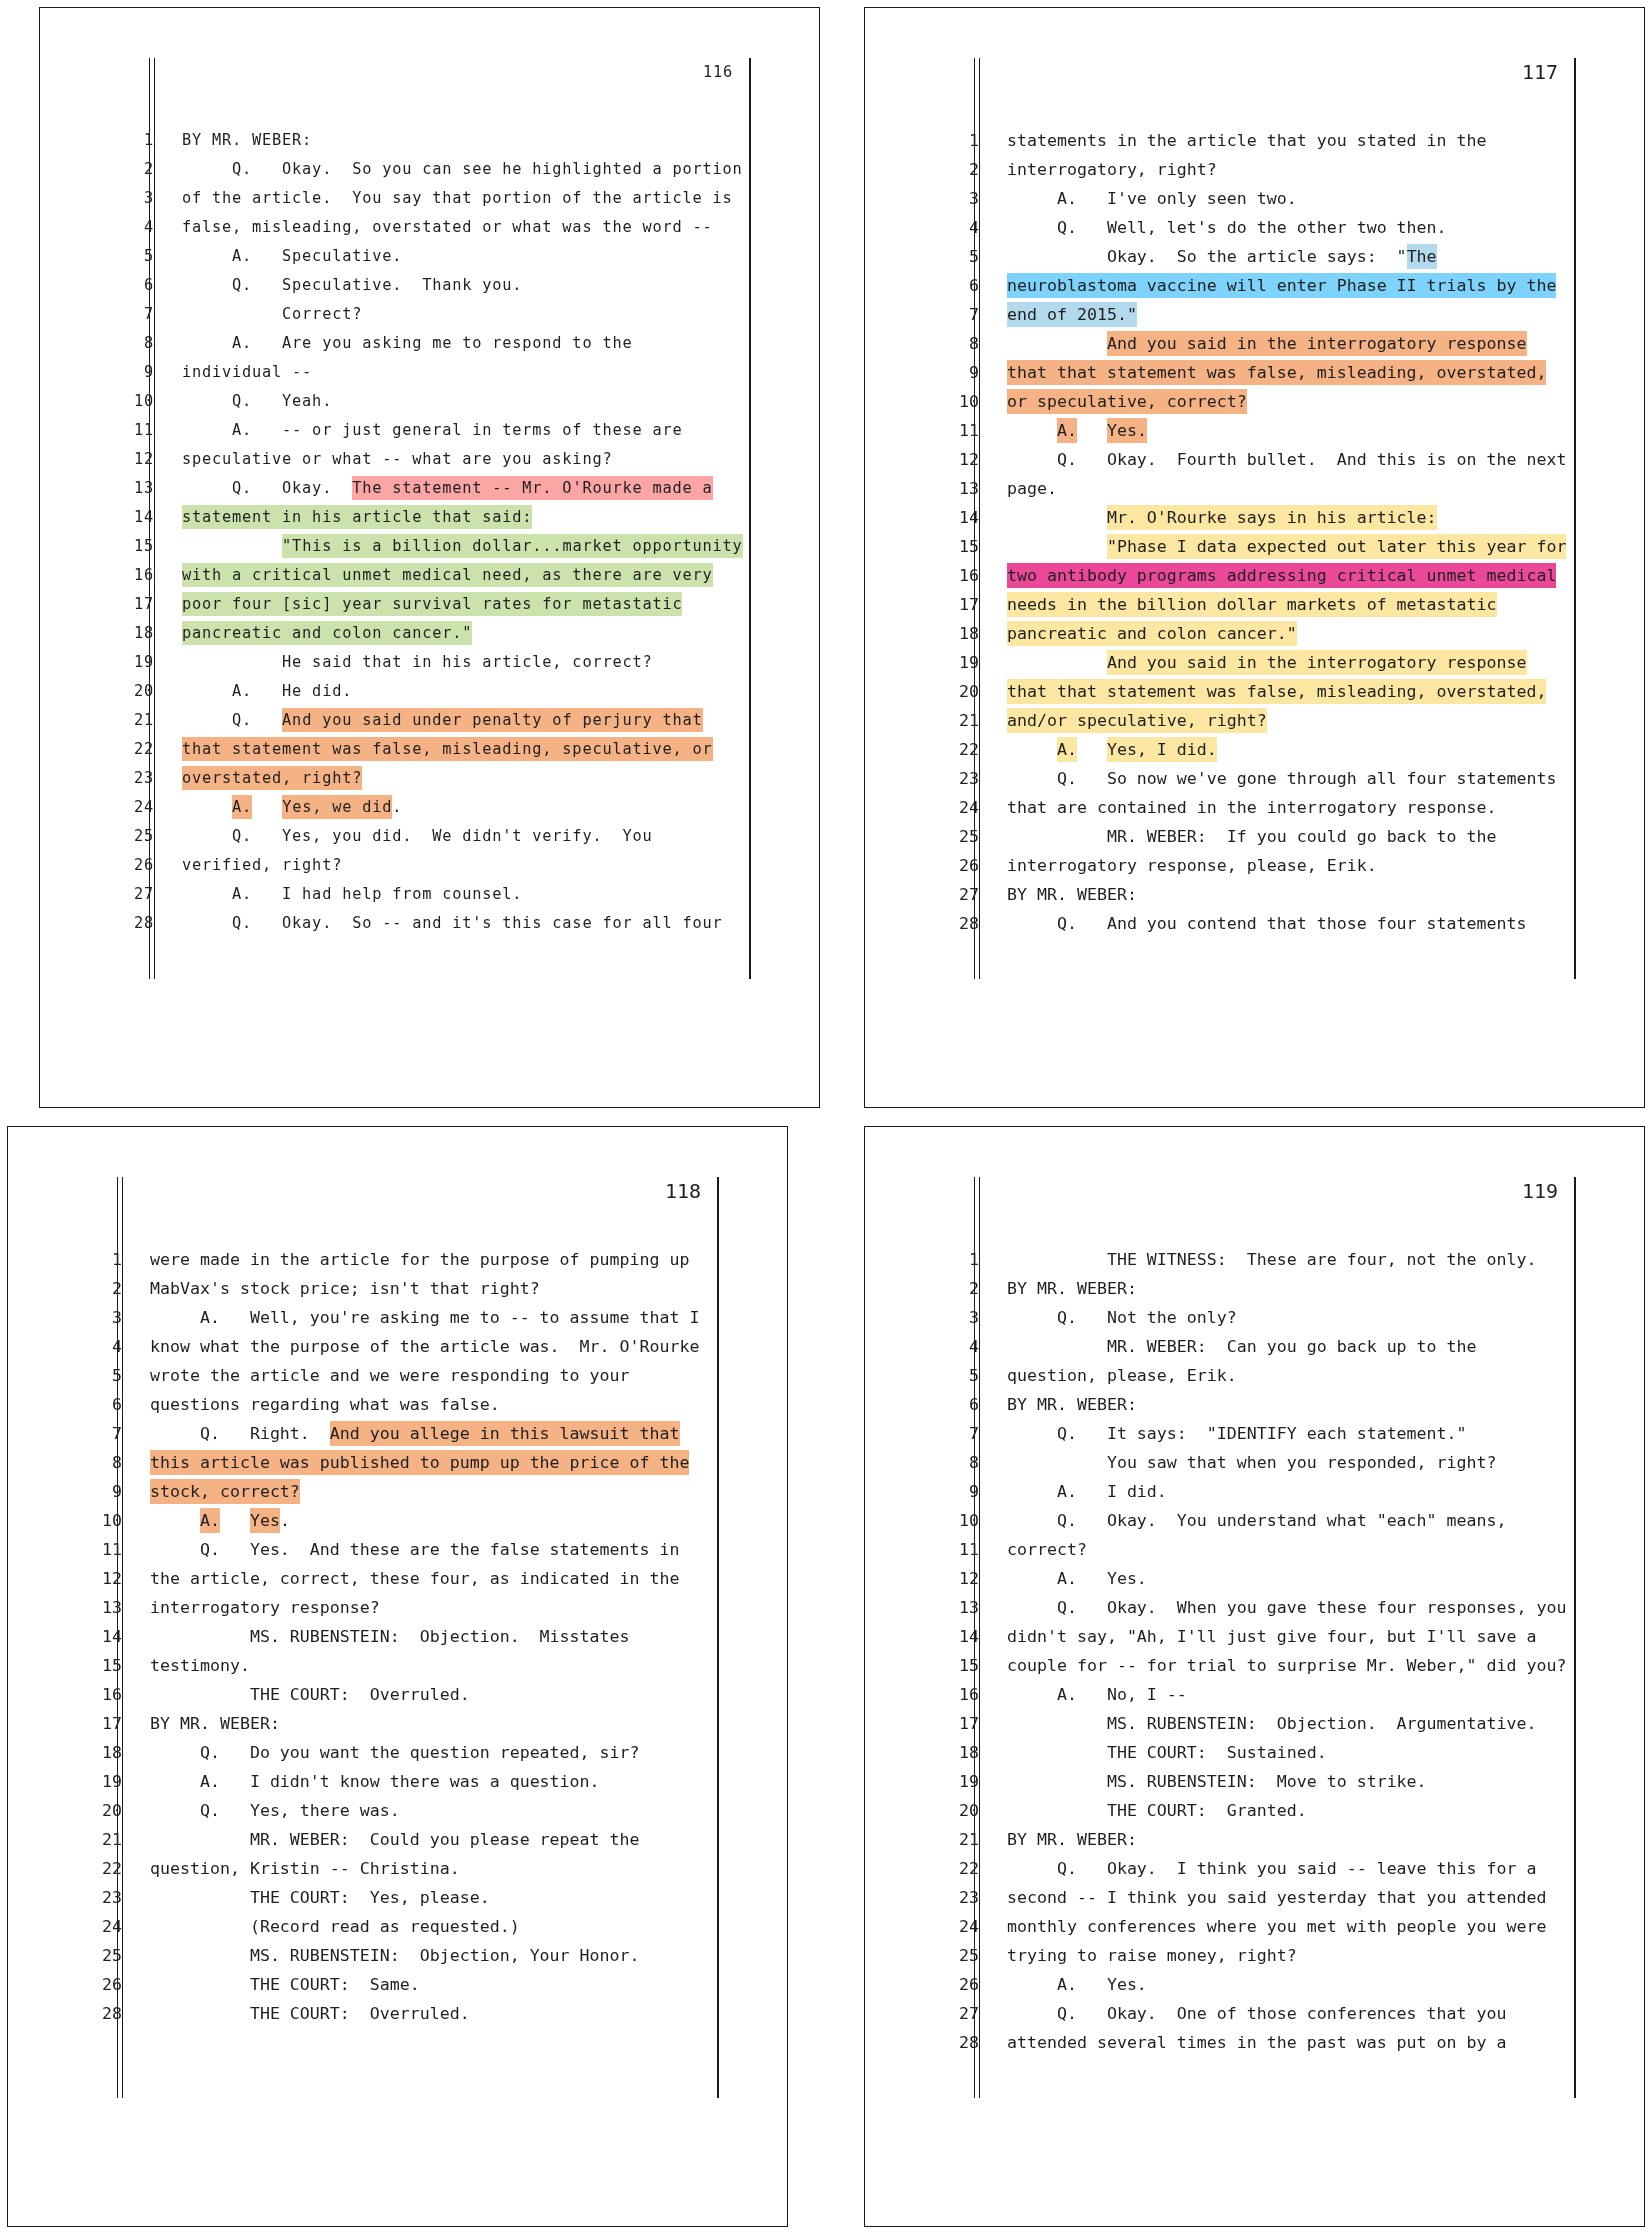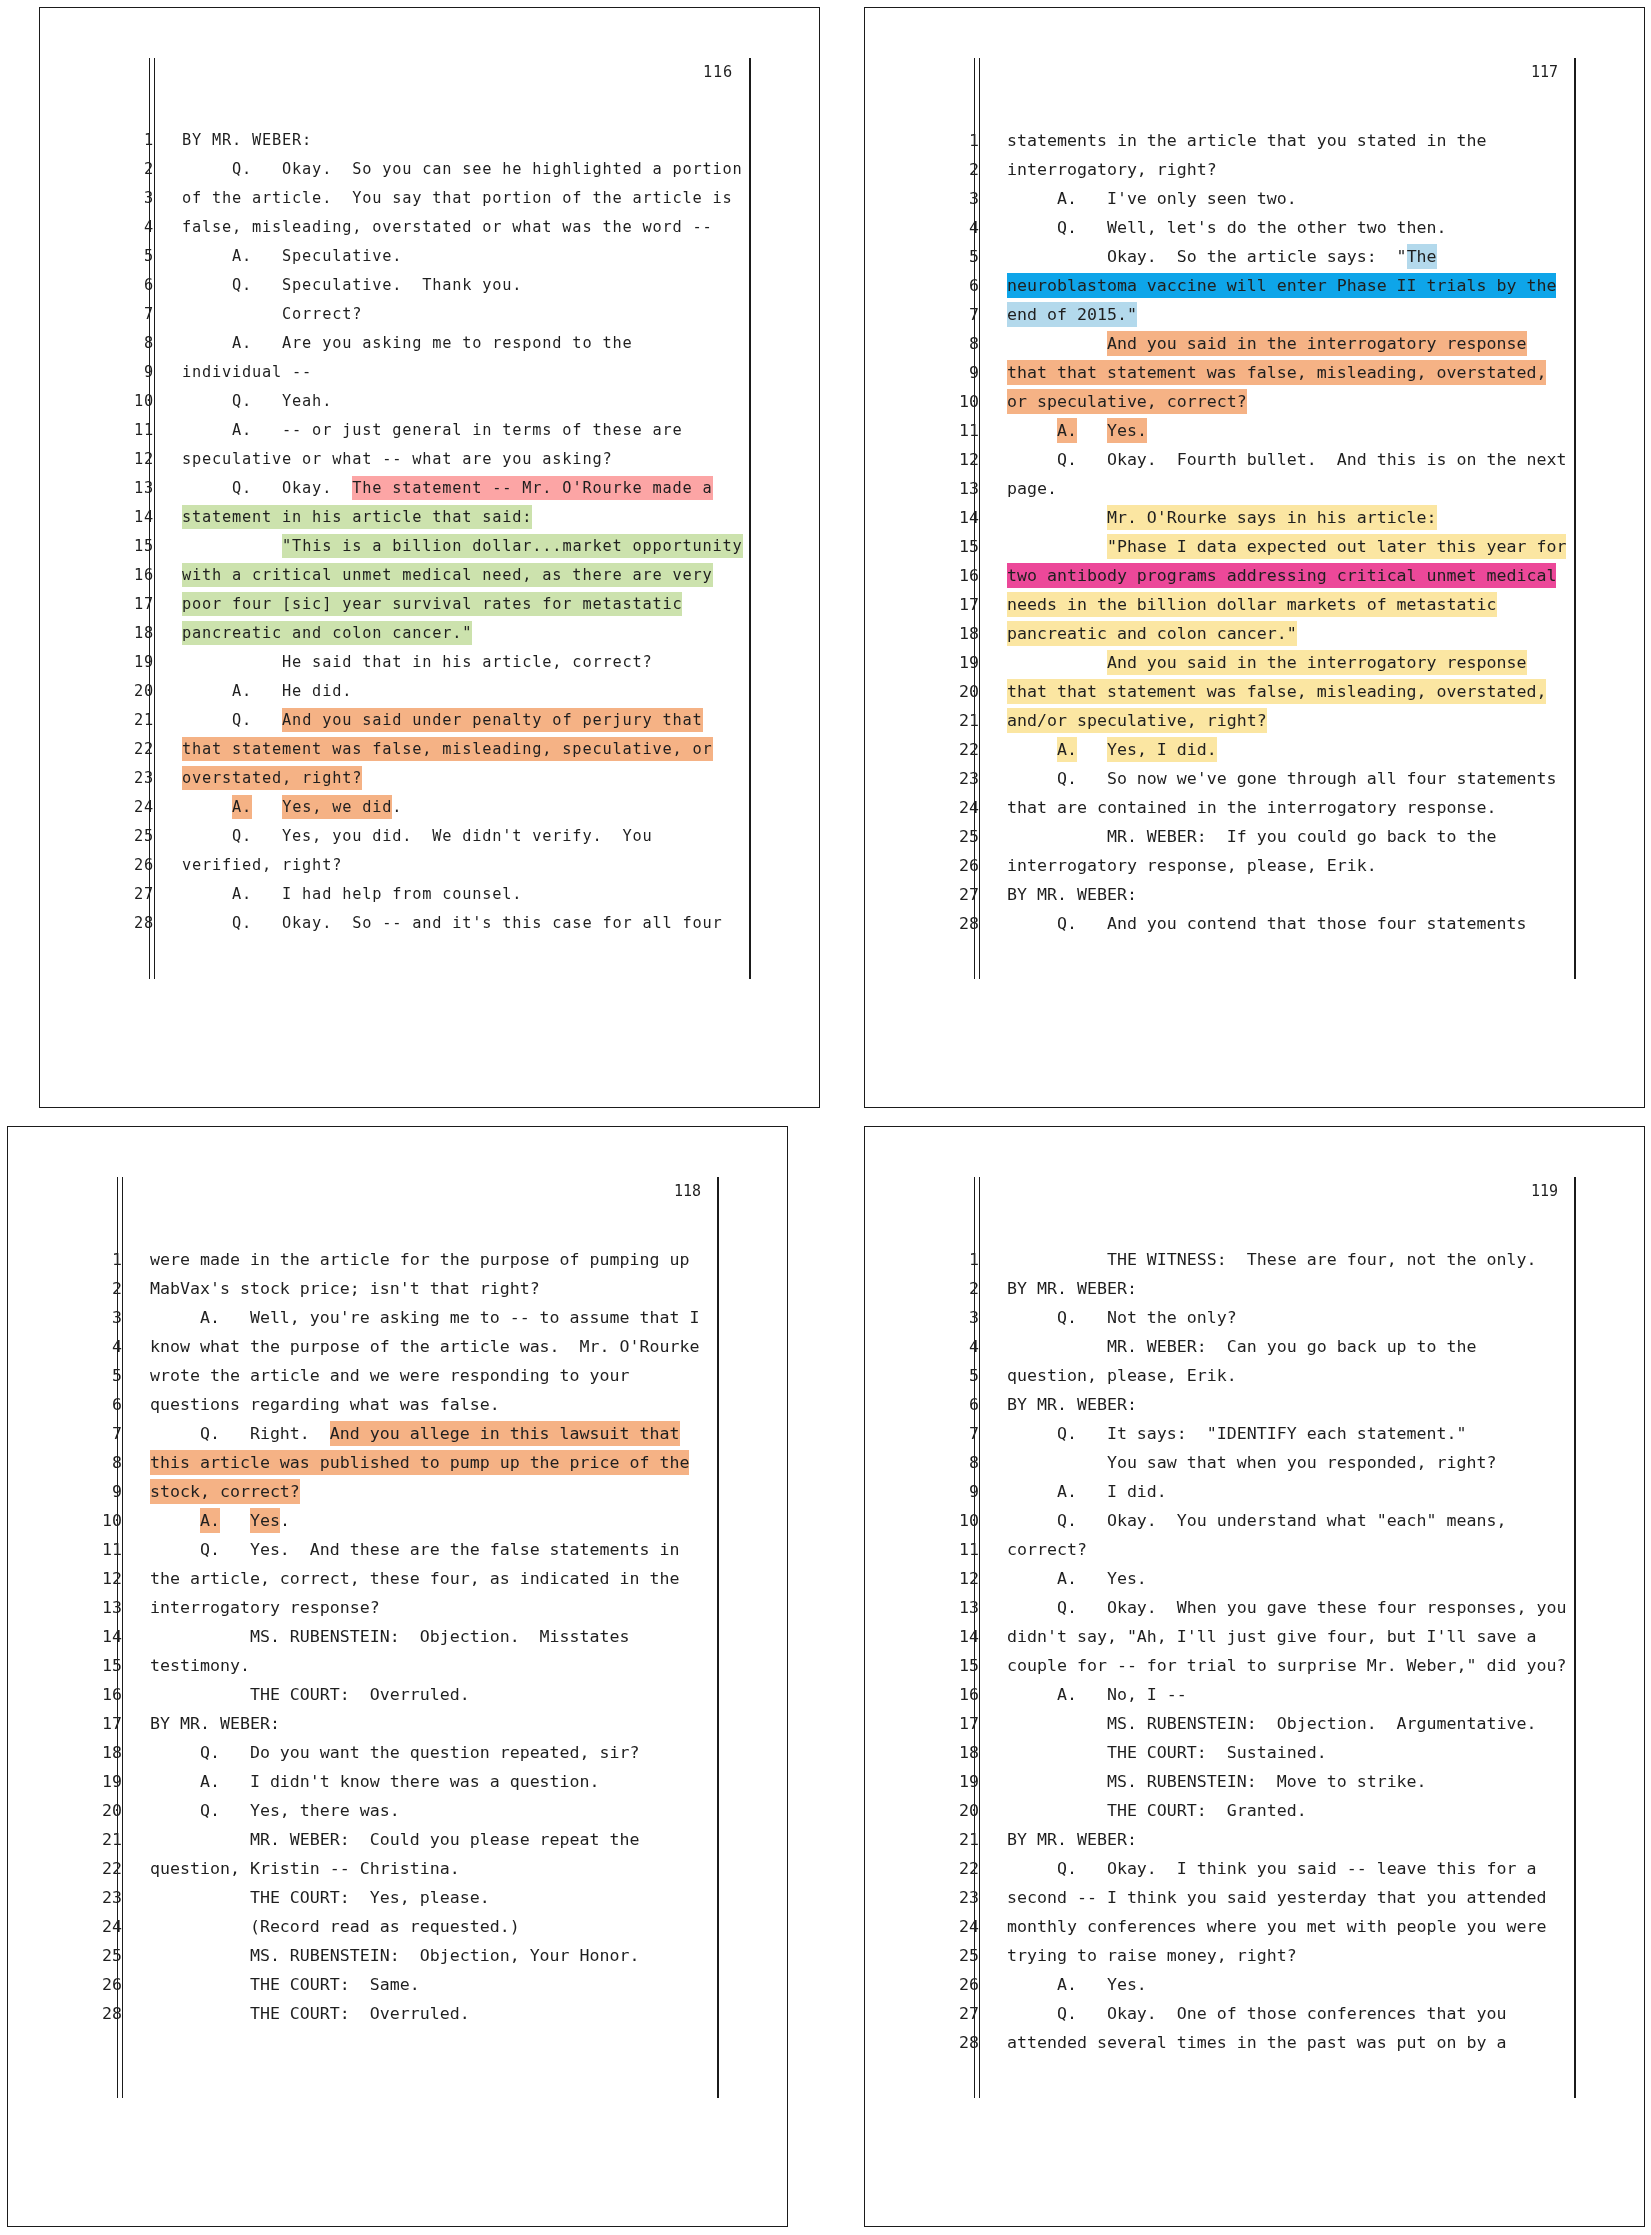--- a/index.html
+++ b/index.html
@@ -7,21 +7,21 @@
        font-family:"DejaVu Sans Mono","Liberation Mono",monospace;color:#1f1f1f;}
   .panel{position:absolute;width:781px;height:1101px;border:1.7px solid #1b1b1b;
          box-sizing:border-box;background:#ffffff;}
   #p0{left:7px;top:7px;margin-left:32px;}
   #p1{left:864px;top:7px;}
   #p2{left:7px;top:1126px;}
   #p3{left:864px;top:1126px;}
   .numrule{position:absolute;left:109px;top:50px;height:921px;width:6.1px;
            border-left:1.7px solid #1b1b1b;border-right:1.7px solid #1b1b1b;box-sizing:border-box;}
   .marginrule{position:absolute;left:709px;top:50px;width:1.7px;height:921px;background:#1b1b1b;}
-  .pagenum{position:absolute;top:56px;right:86px;font-size:15px;line-height:16.6px;}
+  .pagenum{position:absolute;top:56px;right:86px;font-size:20px;line-height:16.6px;}
   .lines{position:absolute;left:0;top:118px;right:0;}
   .row{height:29px;line-height:29px;white-space:pre;}
   .ln{display:inline-block;width:114px;text-align:right;font-size:16.6px;vertical-align:top;}
   .txt{font-size:16.6px;margin-left:28px;}
   .txt span{white-space:pre;}
   .hl{padding:2.6px 0;}
   
   .alt .ln,.alt .txt,.alt .pagenum{font-size:15.3px;letter-spacing:0.8px;}
 </style>
 </head>
@@ -66,21 +66,21 @@
 <div class="panel" id="p1">
   <div class="pagenum">117</div>
   <div class="numrule"></div>
   <div class="marginrule"></div>
   <div class="lines">
       <div class="row"><span class="ln">1</span><span class="txt"><span>statements in the article that you stated in the</span></span></div>
       <div class="row"><span class="ln">2</span><span class="txt"><span>interrogatory, right?</span></span></div>
       <div class="row"><span class="ln">3</span><span class="txt"><span>     A.   I've only seen two.</span></span></div>
       <div class="row"><span class="ln">4</span><span class="txt"><span>     Q.   Well, let's do the other two then.</span></span></div>
       <div class="row"><span class="ln">5</span><span class="txt"><span>          Okay.  So the article says:  "</span><span class="hl" style="background-color: rgb(179, 217, 236);">The</span></span></div>
-      <div class="row"><span class="ln">6</span><span class="txt"><span class="hl" style="background-color: #0ea5e9;">neuroblastoma vaccine will enter Phase II trials by the</span></span></div>
+      <div class="row"><span class="ln">6</span><span class="txt"><span class="hl" style="background-color: #7dd3fc;">neuroblastoma vaccine will enter Phase II trials by the</span></span></div>
       <div class="row"><span class="ln">7</span><span class="txt"><span class="hl" style="background-color: rgb(179, 217, 236);">end of 2015."</span></span></div>
       <div class="row"><span class="ln">8</span><span class="txt"><span>          </span><span class="hl" style="background-color: rgb(245, 178, 133);">And you said in the interrogatory response</span></span></div>
       <div class="row"><span class="ln">9</span><span class="txt"><span class="hl" style="background-color: rgb(245, 178, 133);">that that statement was false, misleading, overstated,</span></span></div>
       <div class="row"><span class="ln">10</span><span class="txt"><span class="hl" style="background-color: rgb(245, 178, 133);">or speculative, correct?</span></span></div>
       <div class="row"><span class="ln">11</span><span class="txt"><span>     </span><span class="hl" style="background-color: rgb(245, 178, 133);">A.</span><span>   </span><span class="hl" style="background-color: rgb(245, 178, 133);">Yes.</span></span></div>
       <div class="row"><span class="ln">12</span><span class="txt"><span>     Q.   Okay.  Fourth bullet.  And this is on the next</span></span></div>
       <div class="row"><span class="ln">13</span><span class="txt"><span>page.</span></span></div>
       <div class="row"><span class="ln">14</span><span class="txt"><span>          </span><span class="hl" style="background-color: rgb(251, 230, 162);">Mr. O'Rourke says in his article:</span></span></div>
       <div class="row"><span class="ln">15</span><span class="txt"><span>          </span><span class="hl" style="background-color: rgb(251, 230, 162);">"Phase I data expected out later this year for</span></span></div>
       <div class="row"><span class="ln">16</span><span class="txt"><span class="hl" style="background-color: #ec4899;">two antibody programs addressing critical unmet medical</span></span></div>

